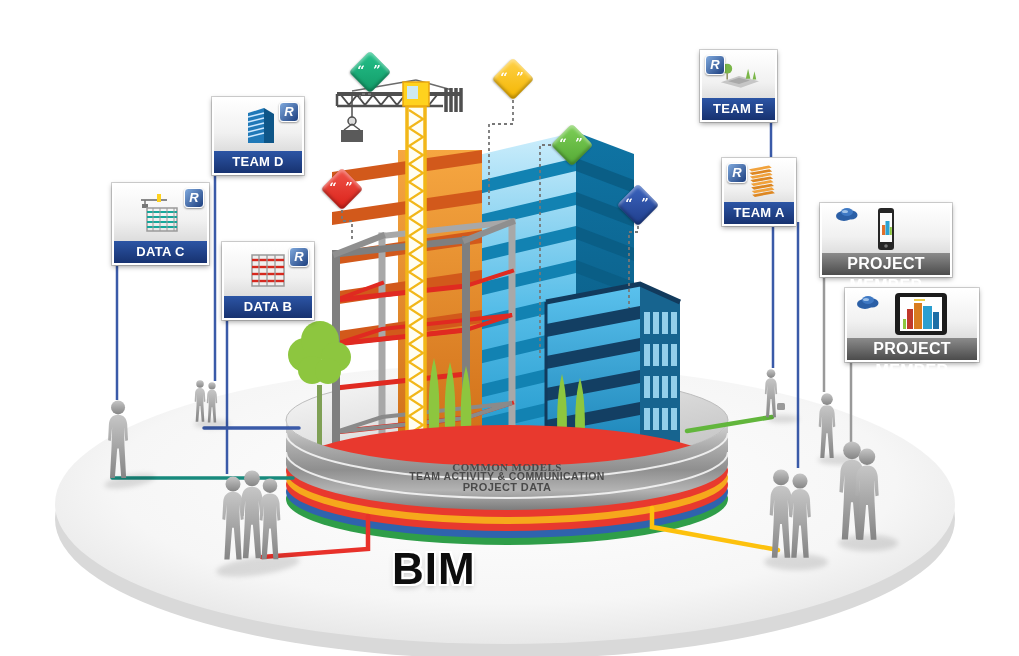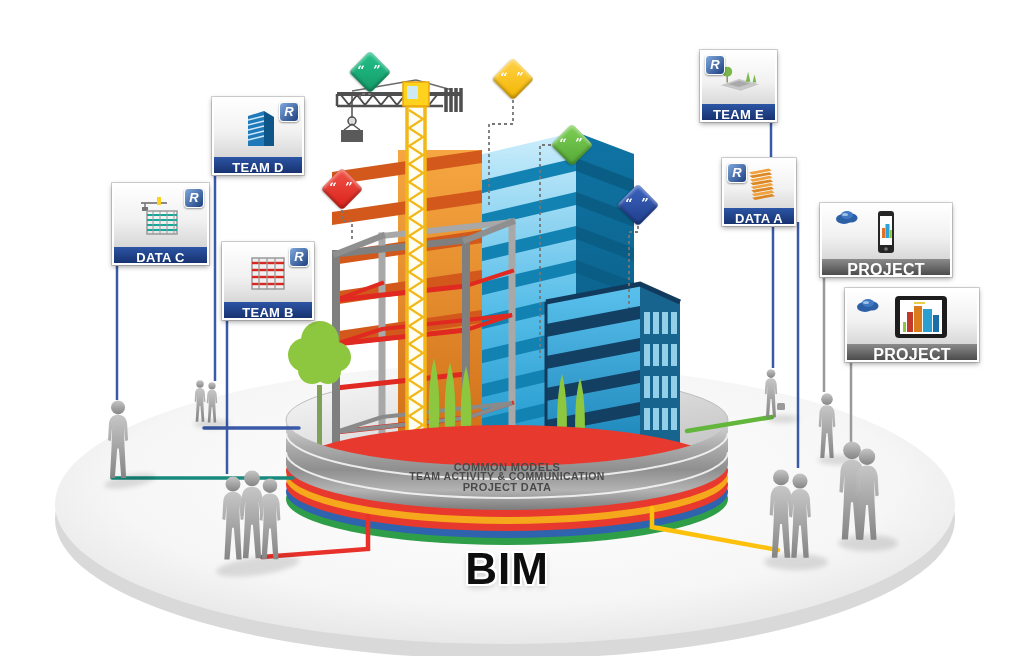--- a/index.html
+++ b/index.html
@@ -3,30 +3,30 @@
 <meta charset="utf-8">
 <style>
   html,body{margin:0;padding:0;background:#fff;}
   .stage{position:relative;width:1019px;height:656px;overflow:hidden;background:#fff;
          font-family:"Liberation Sans",sans-serif;}
   .scene{position:absolute;left:0;top:0;}
   
   .plat-text{position:absolute;left:397px;width:220px;text-align:center;color:#4a4a4a;
              font-weight:bold;letter-spacing:.4px;}
   
-  .bim{position:absolute;left:392px;top:544px;width:230px;text-align:center;
+  .bim{position:absolute;left:392px;top:544px;width:230px;text-align:left;
        font-size:44px;font-weight:bold;color:#0d0d0d;letter-spacing:1px;
        text-shadow:-2px -2px 0 #fff,2px -2px 0 #fff,-2px 2px 0 #fff,2px 2px 0 #fff,
                    0 -2px 0 #fff,0 2px 0 #fff,-2px 0 0 #fff,2px 0 0 #fff,0 3px 6px rgba(0,0,0,.25);}
   
   .card{position:absolute;display:flex;flex-direction:column;
         background:linear-gradient(180deg,#ffffff 0%,#f1f1f1 45%,#c7c7c7 100%);
         border:2px solid #fff;box-shadow:0 2px 5px rgba(0,0,0,.35),0 0 0 1px #d6d6d6;}
   .card-icon{position:relative;flex:1;display:flex;align-items:center;justify-content:center;}
-  .banner{height:16px;line-height:22px;text-align:center;color:#fff;font-weight:bold;
+  .banner{height:22px;line-height:22px;text-align:center;color:#fff;font-weight:bold;
           font-size:13px;letter-spacing:.3px;
           background:linear-gradient(180deg,#2c55a5,#173270);}
   .banner.gray{background:linear-gradient(180deg,#8b8b8b,#4c4c4c);font-size:16px;}
   .revit{position:absolute;width:18px;height:18px;border-radius:4px;
          background:linear-gradient(135deg,#7fa9dd,#1d3f7f);border:1px solid #fff;
          box-shadow:0 1px 2px rgba(0,0,0,.4);color:#fff;font-weight:bold;font-style:italic;
          font-size:13px;line-height:18px;text-align:center;}
   .revit.tr{top:3px;right:3px;} .revit.tl{top:3px;left:3px;}
   
   .diamond{position:absolute;width:30px;height:30px;transform:rotate(45deg);border-radius:4px;
@@ -292,21 +292,21 @@
     <use href="#person" transform="translate(762.7,369) scale(0.83)"></use>
     <rect x="777" y="403" width="8" height="7" rx="1.5" fill="#9a9a9a"></rect>
     <use href="#person" transform="translate(815.8,393) scale(1.12)"></use>
     <use href="#person" transform="translate(765.7,469) scale(1.53)"></use>
     <use href="#person" transform="translate(785.4,473) scale(1.46)"></use>
     <use href="#person" transform="translate(835,441) scale(1.70)"></use>
     <use href="#person" transform="translate(851.2,448) scale(1.58)"></use>
   </g>
 </svg>
 
-<div class="plat-text" style="top:461px;font-size:11px;">COMMON MODELS</div>
+<div class="plat-text" style="top:461px;font-size:11px;font-family:Liberation Serif, serif;">COMMON MODELS</div>
 <div class="plat-text" style="top:481px;font-size:11px;">PROJECT DATA</div>
 <div class="plat-text" style="top:470px;font-size:10.5px;">TEAM ACTIVITY &amp; COMMUNICATION</div>
 
 <div class="bim">BIM</div>
 
 <div class="card" style="left:112px;top:183px;width:93px;height:78px;">
   <div class="card-icon">
     <svg width="56" height="48" viewBox="0 0 56 44">
       <line x1="8" y1="9" x2="34" y2="9" stroke="#8a8a8a" stroke-width="2"></line>
       <rect x="24" y="3" width="4" height="8" fill="#ffd21e"></rect>
@@ -360,21 +360,21 @@
             <line x1="12" y1="33" x2="44" y2="33"></line>
       </g>
       <g stroke="#9a9a9a" stroke-width="1.3">
         <line x1="19" y1="7" x2="19" y2="38"></line>
             <line x1="27" y1="7" x2="27" y2="38"></line>
         <line x1="35" y1="7" x2="35" y2="38"></line>
       </g>
     </svg>
     <span class="revit tr">R</span>
   </div>
-  <div class="banner">TEAM B</div>
+  <div class="banner">DATA B</div>
 </div>
 
 <div class="card" style="left:700px;top:50px;width:73px;height:68px;">
   <div class="card-icon">
     <svg width="56" height="40" viewBox="0 0 56 44">
       <polygon points="8,30 28,23 50,29 30,36" fill="#c6c6c6"></polygon>
       <polygon points="16,29 28,25 40,28 28,32" fill="#a9a9a9"></polygon>
       <circle cx="15" cy="15" r="5.5" fill="#7ab648"></circle>
       <rect x="14.2" y="20" width="1.6" height="7" fill="#8a8a5a"></rect>
       <polygon points="38,15 40.5,26 35.5,26" fill="#7ab648"></polygon>
@@ -394,21 +394,21 @@
         <polygon points="18,17 40,13 43,15.5 21,19.5" fill="#f1a23c"></polygon>
         <polygon points="18.5,21 40.5,17 43.5,19.5 21.5,23.5" fill="#dd8722"></polygon>
         <polygon points="19,25 41,21 44,23.5 22,27.5" fill="#f1a23c"></polygon>
         <polygon points="19.5,29 41.5,25 44.5,27.5 22.5,31.5" fill="#dd8722"></polygon>
         <polygon points="20,33 42,29 45,31.5 23,35.5" fill="#f1a23c"></polygon>
         <polygon points="20.5,37 42.5,33 45.5,35.5 23.5,39.5" fill="#dd8722"></polygon>
       </g>
     </svg>
     <span class="revit tl">R</span>
   </div>
-  <div class="banner">DATA A</div>
+  <div class="banner">TEAM A</div>
 </div>
 
 <div class="card" style="left:820px;top:203px;width:128px;height:70px;">
   <div class="card-icon">
     <svg width="120" height="46" viewBox="0 0 120 46">
       <g>
         <ellipse cx="18" cy="10" rx="8" ry="5" fill="#2b5fa6"></ellipse>
         <ellipse cx="25" cy="9" rx="6.5" ry="4.5" fill="#2b5fa6"></ellipse>
         <ellipse cx="21" cy="6" rx="6" ry="4" fill="#3f79c4"></ellipse>
         <ellipse cx="19" cy="5.5" rx="3" ry="1.6" fill="#9dc0e8"></ellipse>

